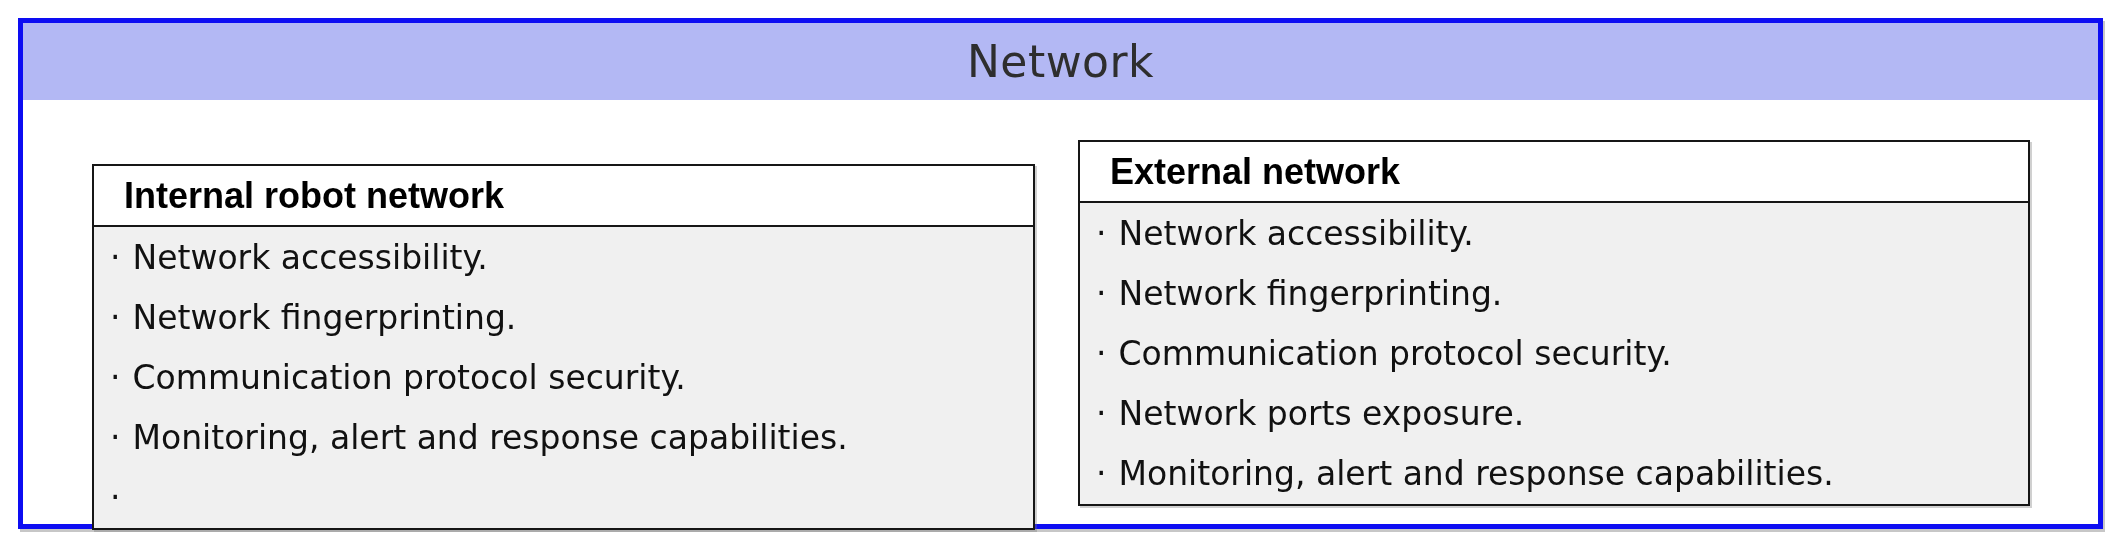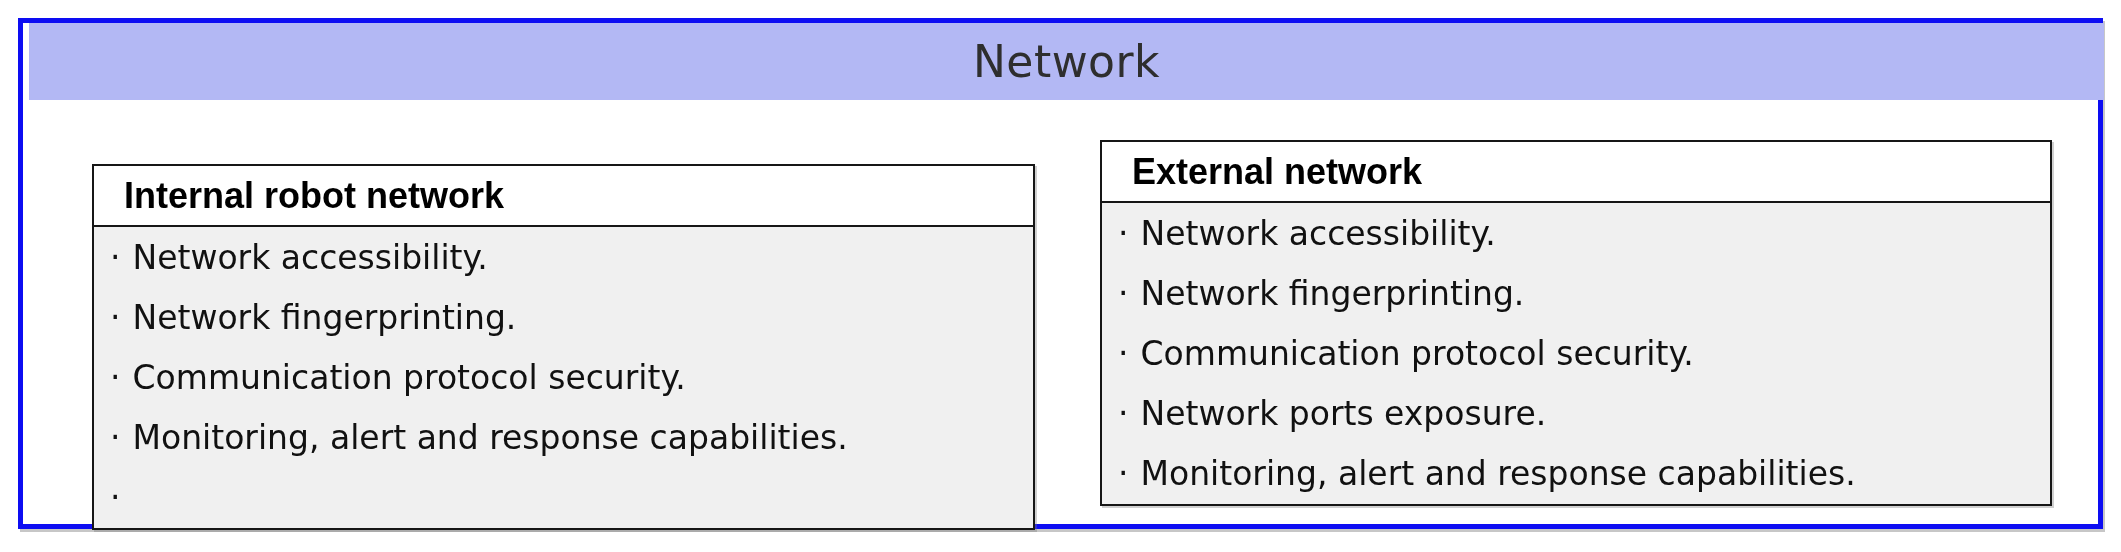--- a/index.html
+++ b/index.html
@@ -20,39 +20,39 @@
   .canvas { position: relative; width: 2121px; height: 552px; background: #ffffff; }
 
   .frame {
     position: absolute; left: 18px; top: 18px;
     width: 2085px; height: 511px;
     border: 5px solid var(--frame-border);
     background: #ffffff;
     box-shadow: 2px 3px 0 rgba(130,130,130,0.45);
   }
   .band {
-    position: absolute; left: 6px; top: 0;
+    position: absolute; left: 0; top: 0;
     width: 100%; height: 77px;
     background: var(--header-band);
     display: flex; align-items: center; justify-content: center;
   }
   .band-title {
     font-size: 44px; font-weight: 400;
     color: var(--title-color);
     letter-spacing: 0.5px;
   }
 
   .panel {
     position: absolute; top: 117px; height: 366px;
     border: 2px solid var(--panel-border);
     background: #ffffff;
     box-shadow: 2px 2px 0 rgba(120,120,120,0.35);
   }
   .panel.internal { left: 69px;   width: 943px; margin-top: 24px; }
-  .panel.external { left: 1077px; width: 952px; }
+  .panel.external { left: 1055px; width: 952px; }
 
   .panel-header {
     height: 61px;
     border-bottom: 2px solid var(--panel-border);
     background: #ffffff;
     display: flex; align-items: center;
     padding-left: 30px;
     font-family: "Liberation Sans", sans-serif;
     font-weight: 700; font-size: 36px; color: #000000;
   }

